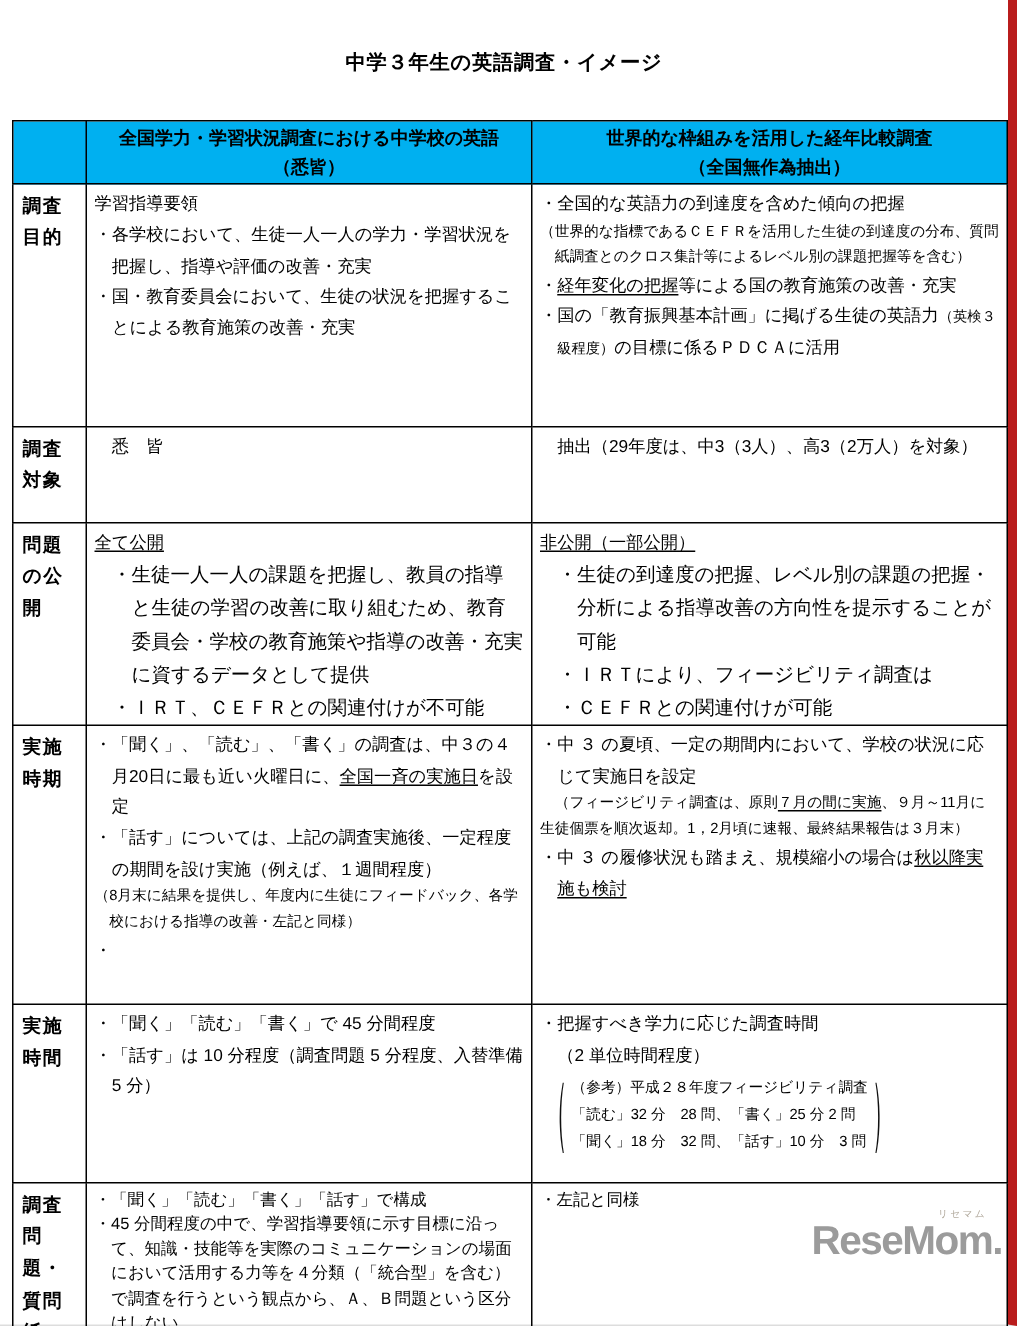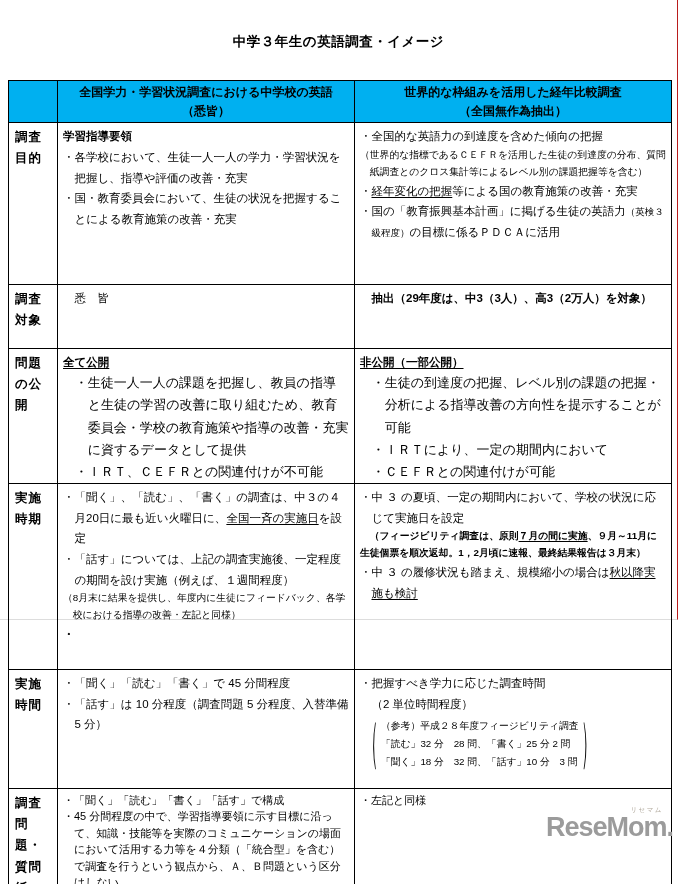--- a/index.html
+++ b/index.html
@@ -1,21 +1,21 @@
 <!DOCTYPE html>
 <html lang="ja" style="--header-bg: #00B0F0; --logo-gray: #9b9b9b;"><head>
 <meta charset="utf-8">
 <style>
   html,body{margin:0;padding:0;}
   body{
     width:678px;height:884px;background:#ffffff;
     font-family:"Liberation Sans","DejaVu Sans",sans-serif;
     color:#000;position:relative;overflow:hidden;
   }
-  .page{position:relative;width:678px;height:620px;border-right:1px solid #b91c1c;border-bottom:1px solid #ddd;box-sizing:border-box;}
+  .page{position:relative;width:678px;height:884px;border-right:6px solid #b91c1c;border-bottom:1px solid #ddd;box-sizing:border-box;}
   .title{
     position:absolute;top:33px;left:0;width:100%;
     text-align:center;font-size:13.5px;font-weight:bold;letter-spacing:.5px;
   }
   table.cmp{
     position:absolute;left:8px;top:80px;width:663px;
     border-collapse:collapse;table-layout:fixed;
     border:1.5px solid #000;
   }
   .cmp col.c-label{width:49px;}
@@ -35,21 +35,21 @@
   .cmp tbody tr:nth-child(1){height:162px;}
   .cmp tbody tr:nth-child(2){height:46px;}
   .cmp tbody tr:nth-child(3){height:106px;}
   .cmp tbody tr:nth-child(4){height:186px;}
   .cmp tbody tr:nth-child(5){height:119px;}
   .cmp tbody tr:nth-child(6){height:136px;}
   .blk{font-size:11.5px;line-height:1.8;}
   .blk .ul{text-decoration:underline;text-underline-offset:2px;}
   .blk .sm{font-size:9.5px;}
   .bullet{padding-left:1em;text-indent:-1em;}
-  .plain{padding-left:0;font-weight:bold;}
+  .plain{padding-left:0;}
   .cont{padding-left:1em;}
   .tindent{text-indent:1em;}
   .small{font-size:9.8px;line-height:1.72;}
   .sub{padding-left:1.9em;text-indent:-1em;font-size:13px;line-height:1.7;}
   tr.tight .blk{font-size:11px;line-height:1.5;}
   .bracket{display:flex;align-items:center;margin:3px 0 0 4px;width:fit-content;}
   .paren{display:inline-block;font-size:14px;transform:scaleY(3.9);color:#111;font-weight:400;}
   .binner{font-size:9.8px;line-height:1.85;padding:0 3px;}
   .logo{
     position:absolute;right:4px;top:814px;
@@ -125,21 +125,21 @@
             <div>開</div>
           </th>
           <td>
             <div class="blk plain"><span class="ul">全て公開</span></div>
             <div class="blk sub"><span>・生徒一人一人の課題を把握し、教員の指導と生徒の学習の改善に取り組むため、教育委員会・学校の教育施策や指導の改善・充実に資するデータとして提供</span></div>
             <div class="blk sub"><span>・ＩＲＴ、ＣＥＦＲとの関連付けが不可能</span></div>
           </td>
           <td>
             <div class="blk plain"><span class="ul">非公開（一部公開）</span></div>
             <div class="blk sub"><span>・生徒の到達度の把握、レベル別の課題の把握・分析による指導改善の方向性を提示することが可能</span></div>
-            <div class="blk sub"><span>・ＩＲＴにより、一定の期間内において</span></div>
+            <div class="blk sub"><span>・ＩＲＴにより、フィージビリティ調査は</span></div>
             <div class="blk sub"><span>・ＣＥＦＲとの関連付けが可能</span></div>
           </td>
         </tr>
         <tr>
           <th>
             <div>実施</div>
             <div>時期</div>
           </th>
           <td>
             <div class="blk bullet"><span>・「聞く」、「読む」、「書く」の調査は、中３の４月20日に最も近い火曜日に、</span><span class="ul">全国一斉の実施日</span><span>を設定</span></div>

